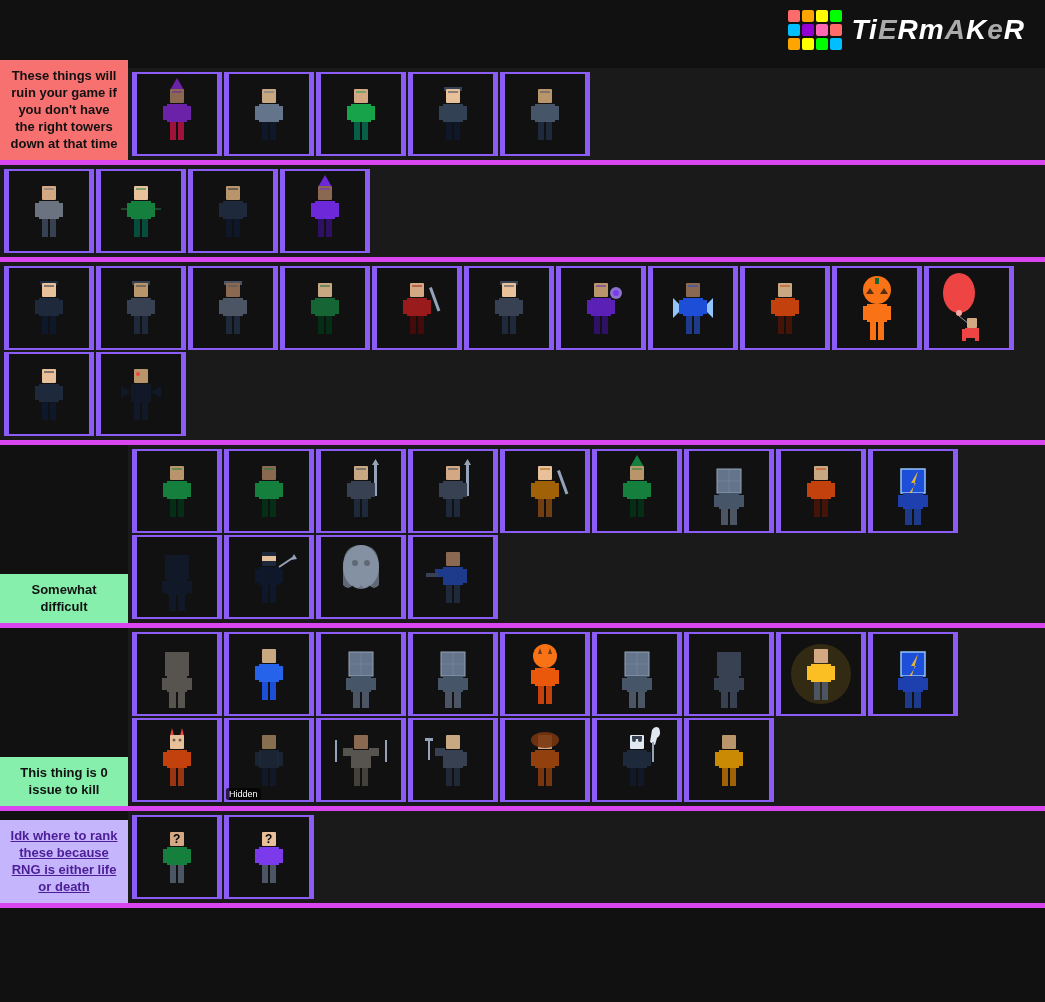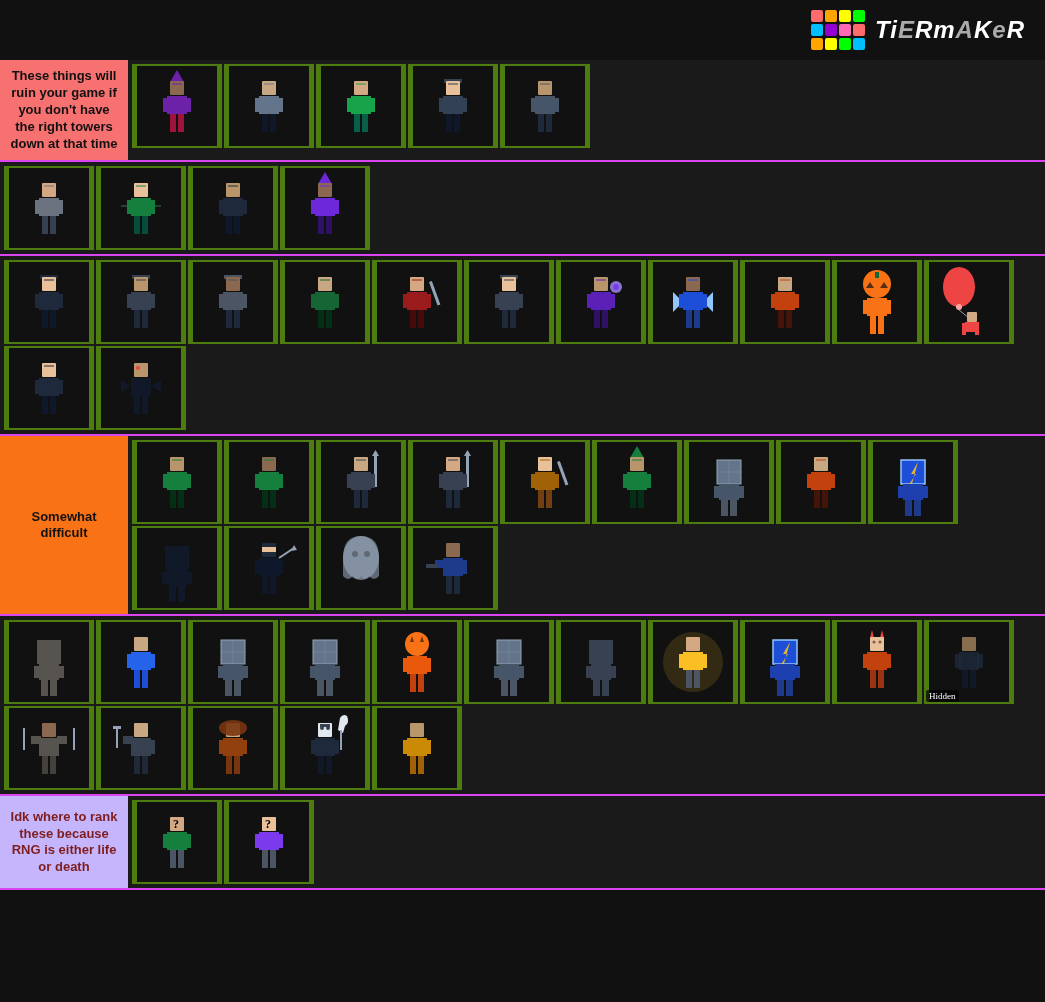--- a/index.html
+++ b/index.html
@@ -3,22 +3,23 @@
   <meta charset="utf-8">
   <style>
     * { box-sizing: border-box; margin: 0; padding: 0; }
     body {
       background: #111;
       font-family: Arial, sans-serif;
       width: 1045px;
     }
     .tier-row {
       display: flex;
-      border-bottom: 2px solid #d946ef;
+      border-bottom: 5px solid #d946ef;
       min-height: 90px;
+      align-items: flex-end;
     }
     .tier-label {
       width: 128px;
       min-width: 128px;
       display: flex;
       align-items: center;
       justify-content: center;
       text-align: center;
       padding: 8px;
       font-weight: bold;
@@ -31,28 +32,27 @@
       display: flex;
       flex-wrap: wrap;
       align-content: flex-start;
       background: #1a1a1a;
       padding: 4px;
       gap: 2px;
     }
     .tier-item {
       width: 90px;
       height: 84px;
-      background: #4d7c0f;
+      background: #8b5cf6;
       display: flex;
       align-items: center;
       justify-content: center;
       overflow: hidden;
       position: relative;
       flex-shrink: 0;
-      font-family: Liberation Serif, serif;
     }
     
     .header {
       background: #111;
       display: flex;
       justify-content: flex-end;
       align-items: center;
       padding: 10px 20px;
       height: 60px;
     }
@@ -66,35 +66,35 @@
       grid-template-columns: repeat(4, 12px);
       grid-template-rows: repeat(3, 12px);
       gap: 2px;
     }
     .logo-cell {
       width: 12px;
       height: 12px;
       border-radius: 2px;
     }
     .logo-text {
-      font-size: 24px;
+      font-size: 28px;
       font-weight: bold;
       color: white;
       letter-spacing: 1px;
       font-style: italic;
     }
     .logo-text span { color: inherit; }
 
     
     .row-red    { background: #f87171; color: #111; }
     .row-salmon { background: #fca5a5; color: #111; }
     .row-orange { background: #fdba74; color: #111; }
-    .row-yellow { background: #f97316; color: #111; }
+    .row-yellow { background: #86efac; color: #111; }
     .row-green  { background: #86efac; color: #111; }
-    .row-purple { background: #c4b5fd; color: #7f1d1d; }
+    .row-purple { background: #c4b5fd; color: #4c1d95; text-decoration: underline; }
 
     .hidden-label {
       position: absolute;
       bottom: 2px;
       left: 2px;
       background: rgba(0,0,0,0.7);
       color: white;
       font-size: 9px;
       padding: 1px 3px;
       border-radius: 2px;
@@ -593,20 +593,21 @@
       <rect x="22" y="32" width="10" height="8" fill="#1e3a8a"></rect>
       <rect x="13" y="36" width="12" height="4" fill="#374151"></rect>
       <rect x="48" y="32" width="6" height="14" fill="#1e3a8a"></rect>
       <rect x="33" y="48" width="6" height="18" fill="#1e293b"></rect>
       <rect x="41" y="48" width="6" height="18" fill="#1e293b"></rect>
     </svg>
         </div>
       </div>
     </div>
     <div class="tier-row">
+      <div class="tier-label row-green">This thing is 0 issue to kill</div>
       <div class="tier-content">
         <div class="tier-item" title="Brown Fighter">
           <svg width="80" height="80" viewBox="0 0 80 80" xmlns="http://www.w3.org/2000/svg">
       <rect width="80" height="80" fill="#111"></rect>
       <rect x="28" y="18" width="24" height="24" fill="#57534e"></rect>
       <rect x="30" y="42" width="20" height="16" fill="#57534e"></rect>
       <rect x="25" y="44" width="7" height="12" fill="#57534e"></rect>
       <rect x="48" y="44" width="7" height="12" fill="#57534e"></rect>
       <rect x="32" y="58" width="7" height="16" fill="#57534e"></rect>
       <rect x="41" y="58" width="7" height="16" fill="#57534e"></rect>

